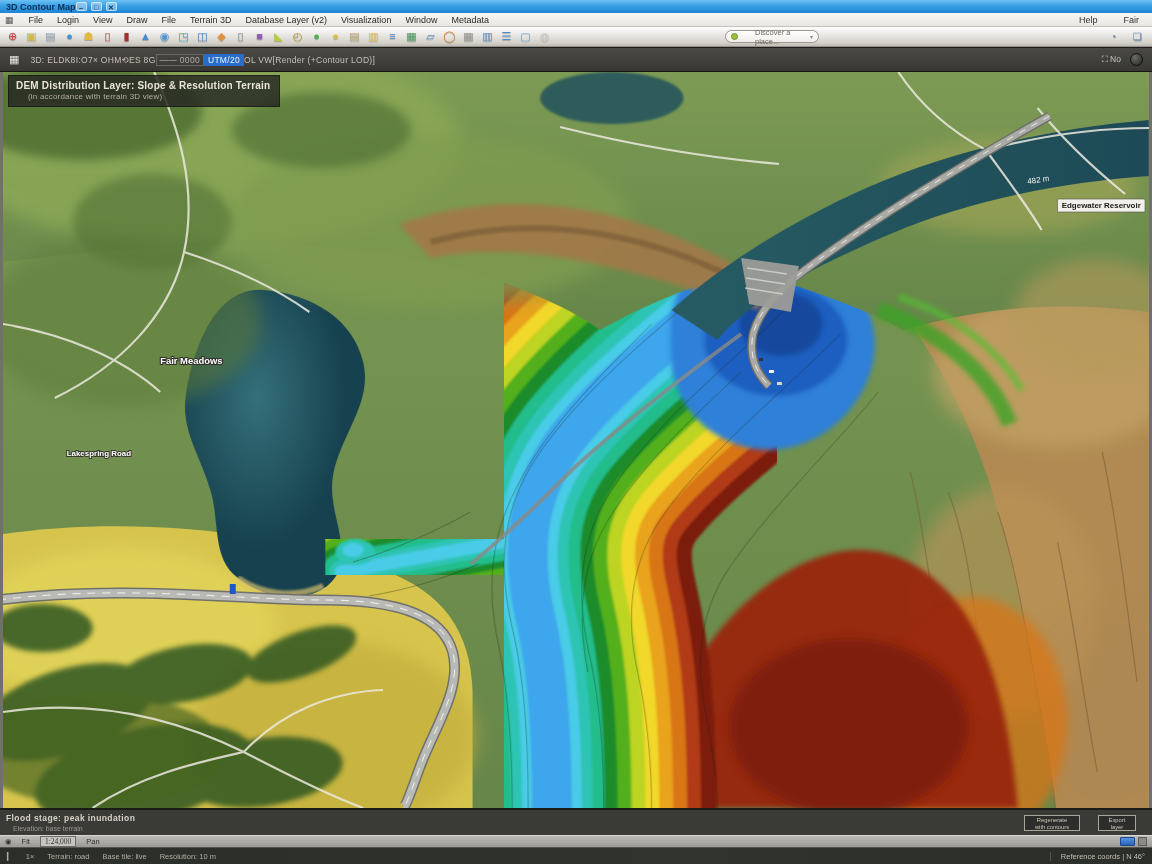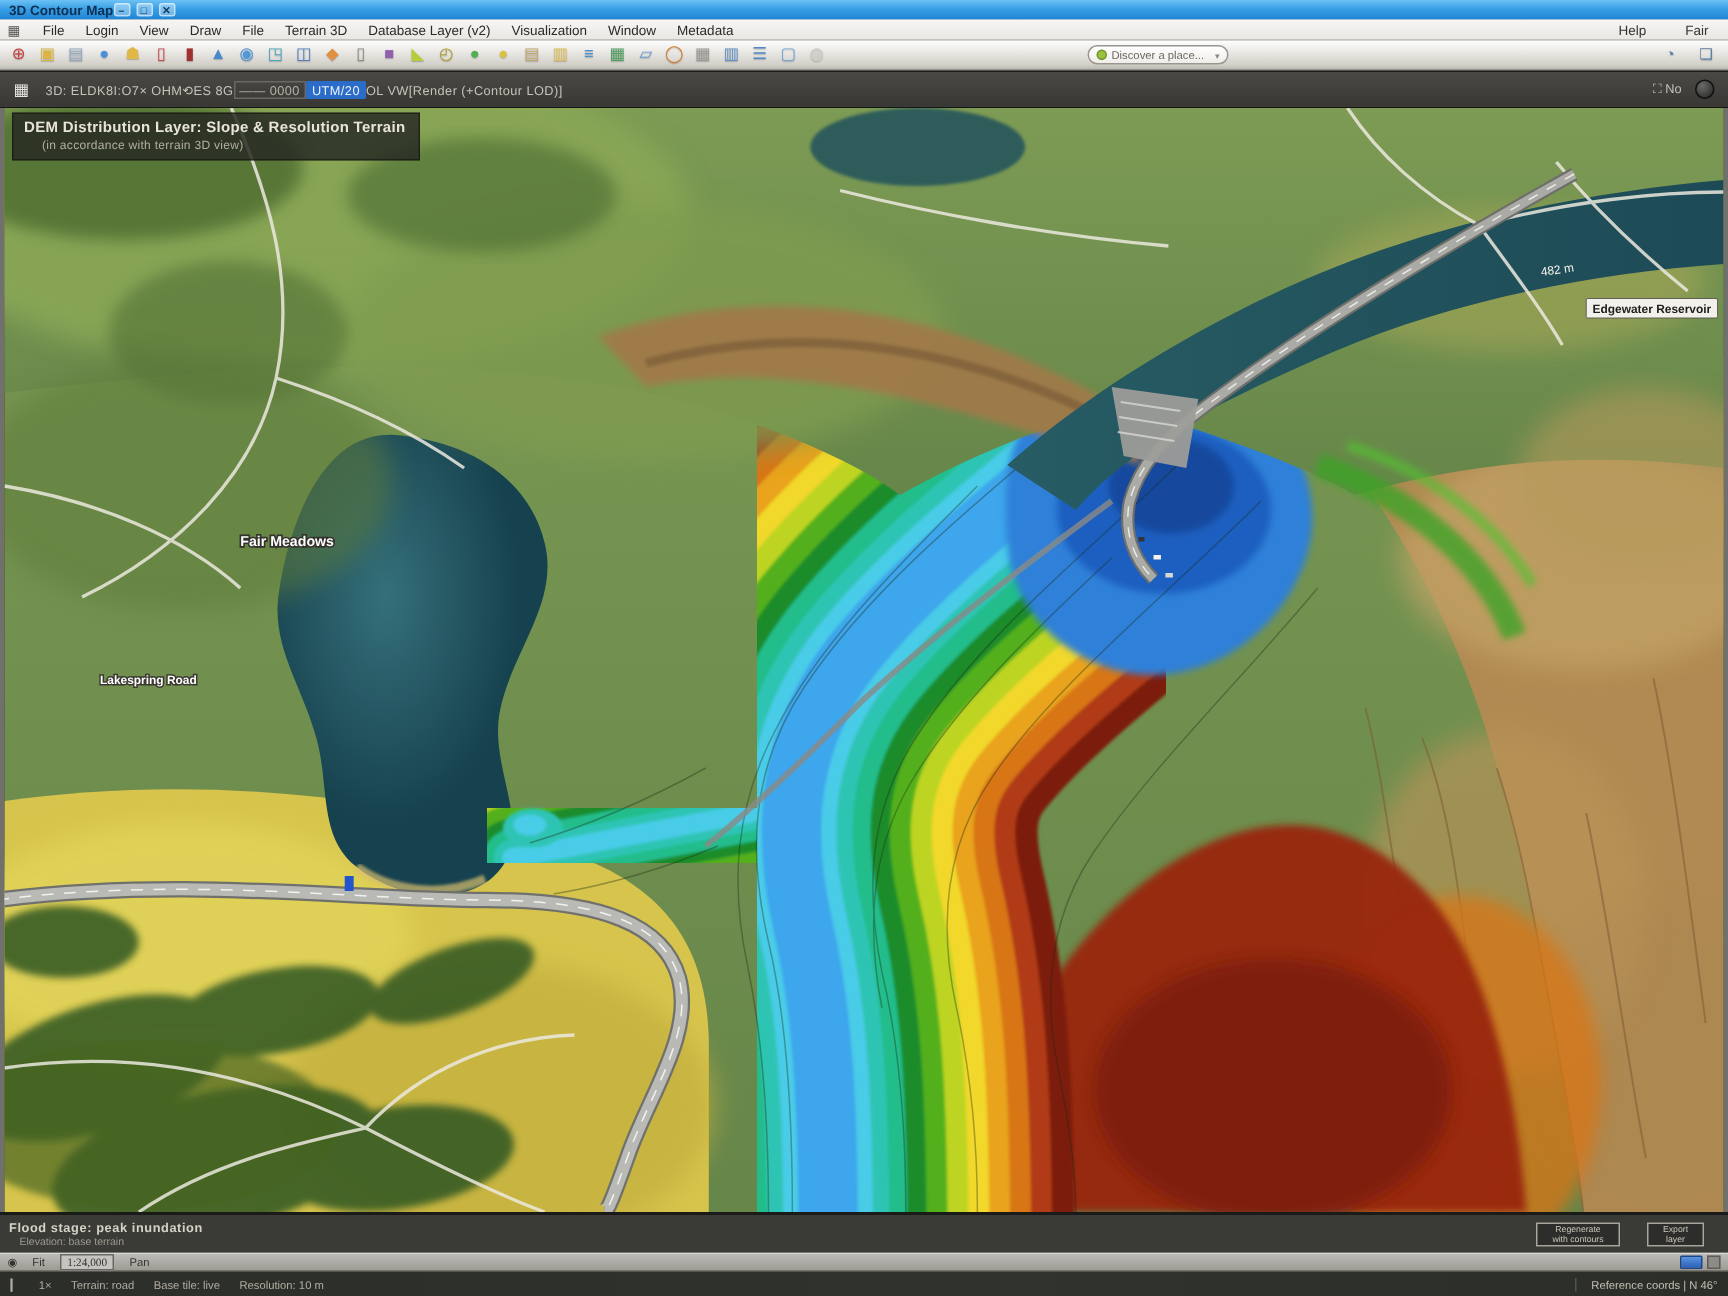--- a/index.html
+++ b/index.html
@@ -39,21 +39,21 @@
   }
   .tbi {
     width:17px; height:16px; margin-right:2px; display:flex; align-items:center;
     justify-content:center; font-size:11px; line-height:1; border-radius:2px;
     cursor:default; text-shadow:0 1px 1px rgba(0,0,0,.25);
   }
   .toolbar .gap { width:170px; }
   .searchbox {
     width:94px; height:13px; border:1px solid #9a978f; border-radius:7px;
     background:linear-gradient(#fff,#efede8); display:flex; align-items:center;
-    padding:0 5px; gap:3px; font-size:7.5px; color:#6a675f;
+    padding:0 5px; gap:17px; font-size:7.5px; color:#6a675f;
   }
   .searchbox .dot { width:7px;height:7px;border-radius:50%;background:#9cc13c;
     border:1px solid #6f942a; flex:none;}
   .searchbox .arrow { margin-left:auto; font-size:6px; color:#888; }
   .toolbar .right-icons { margin-left:auto; display:flex; gap:5px; }
   .toolbar .right-icons .tbi { font-size:10px; color:#5a80a8; }
   
   .ribbon {
     height:25px; display:flex; align-items:center; gap:11px; padding:0 9px;
     background:linear-gradient(#4a4946,#383734); border-top:1px solid #1c1c1a;

